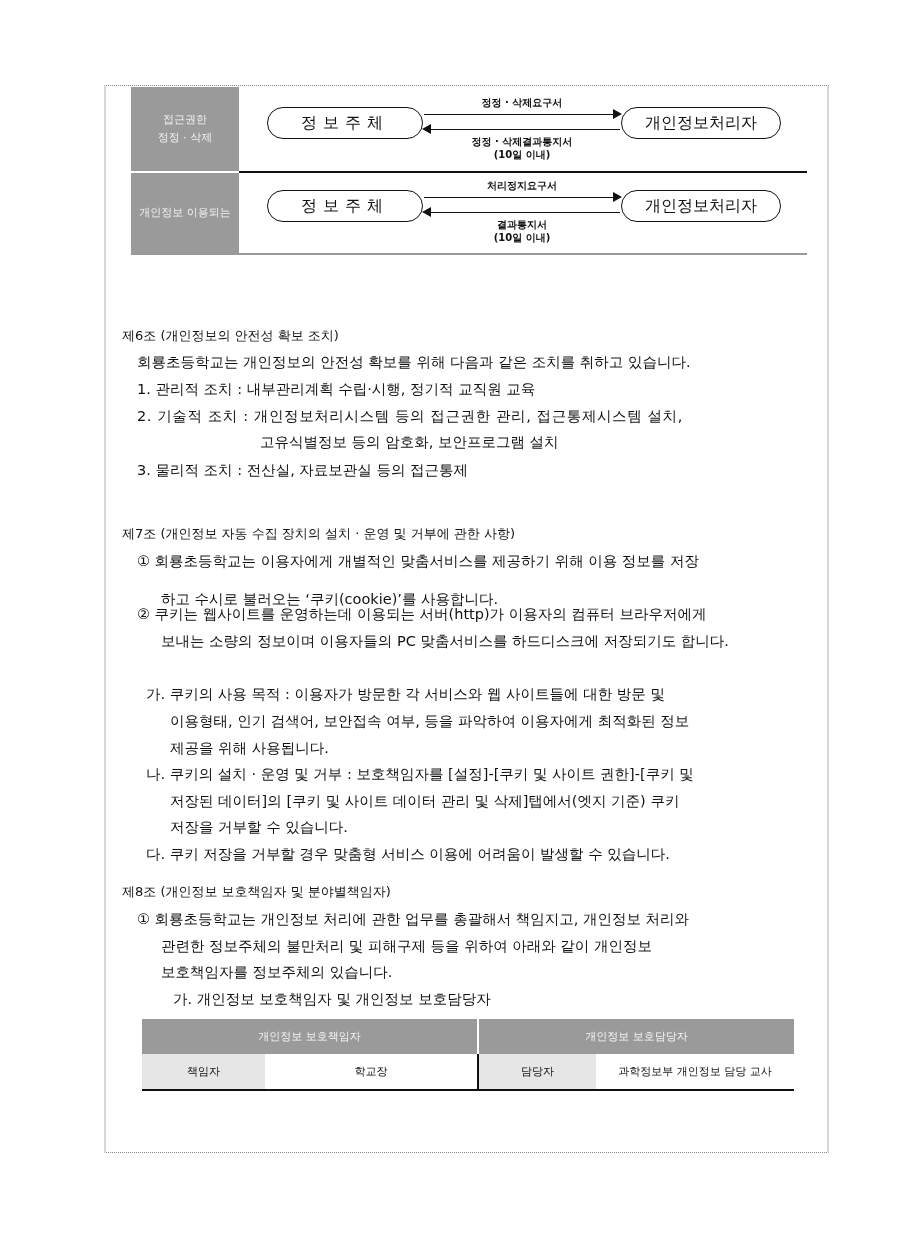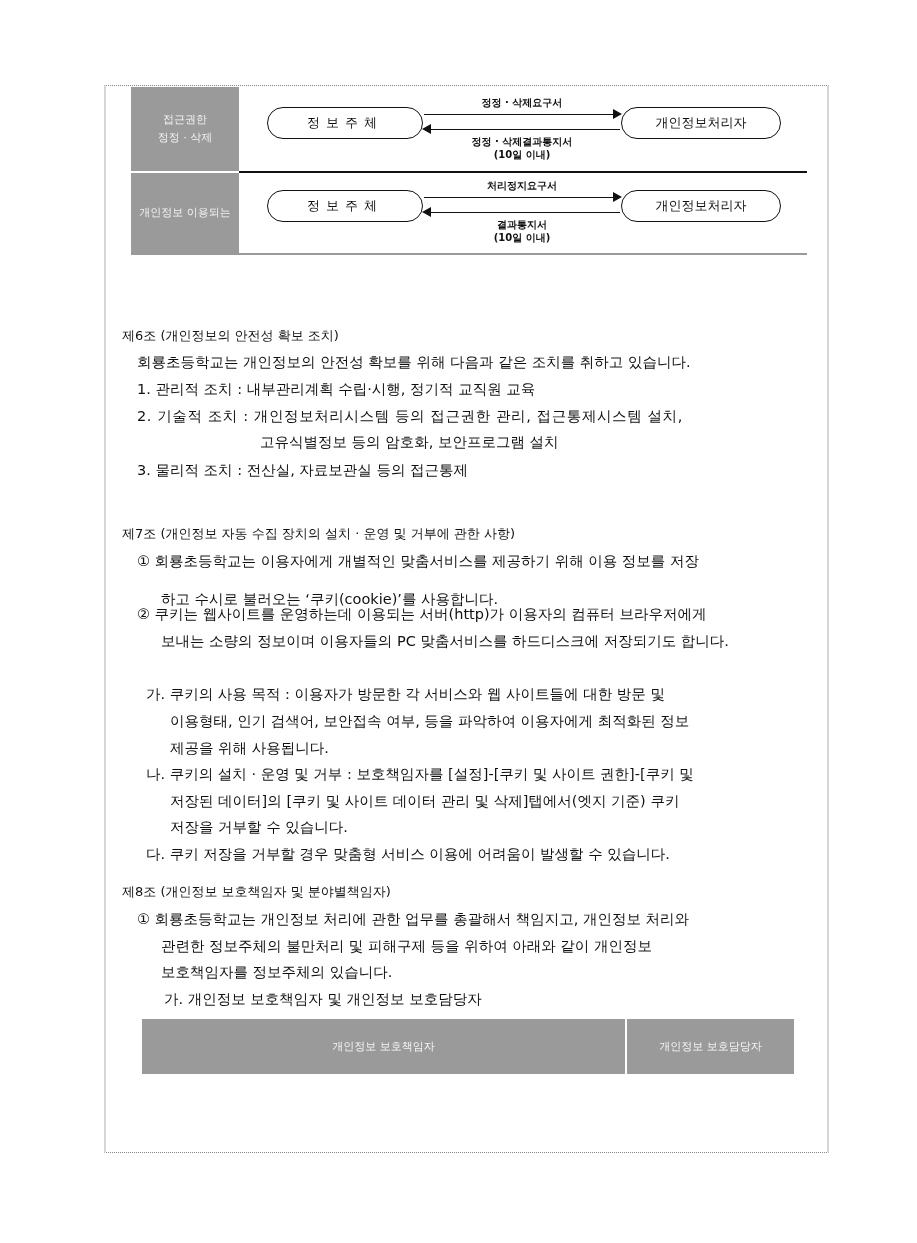--- a/index.html
+++ b/index.html
@@ -13,39 +13,39 @@
   
   .diagram { position: absolute; left: 131px; top: 87px; width: 676px; height: 166px; }
   .drow { position: absolute; left: 0; width: 676px; }
   .drow.r1 { top: 0; height: 84px; border-bottom: 2px solid #111; }
   .drow.r2 { top: 86px; height: 80px; border-bottom: 2px solid #999; }
   .dlabel { position: absolute; left: 0; top: 0; bottom: 0; width: 108px; background: #9a9a9a;
             color: #f2f2f2; font-size: 11px; line-height: 18px; display: flex; flex-direction: column;
             align-items: center; justify-content: center; text-align: center; }
   .drow.r1 .dlabel { border-bottom: 2px solid #fff; bottom: -2px; }
   .pill { position: absolute; height: 32px; border: 1.5px solid #111; border-radius: 16px; box-sizing: border-box;
-          display: flex; align-items: center; justify-content: center; font-size: 13px; background: #fff; }
+          display: flex; align-items: center; justify-content: center; font-size: 16px; background: #fff; }
   .pill.left { left: 136px; width: 156px; letter-spacing: 6px; }
   .pill.right { left: 490px; width: 160px; }
   .arrow { position: absolute; height: 0; border-top: 1.5px solid #111; }
   .arrow.fwd { left: 293px; width: 190px; }
   .arrow.back { left: 299px; width: 190px; }
   .arrow.fwd::after { content: ""; position: absolute; right: -8px; top: -6px;
        border-left: 9px solid #111; border-top: 5px solid transparent; border-bottom: 5px solid transparent; }
   .arrow.back::before { content: ""; position: absolute; left: -8px; top: -6px;
        border-right: 9px solid #111; border-top: 5px solid transparent; border-bottom: 5px solid transparent; }
   .alabel { position: absolute; left: 293px; width: 196px; text-align: center; font-size: 10px; line-height: 13px; font-weight: bold; }
 
   
   .t { position: absolute; font-size: 14.5px; white-space: nowrap; line-height: 18px; }
   .h { font-size: 13px; }
 
   
   .tbl { position: absolute; left: 142px; top: 1019px; width: 652px; border-collapse: collapse; font-size: 11px; }
-  .tbl td { height: 35px; text-align: center; padding: 10px; }
+  .tbl td { height: 35px; text-align: center; padding: 0; }
   .tbl .hd { background: #9a9a9a; color: #f5f5f5; }
   .tbl .lb { background: #e6e6e6; }
   .tbl .vl { background: #fff; }
   .tbl .sep { border-left: 2px solid #111; }
   .tbl tr.r1 td { border-bottom: 2px solid #111; }
   .tbl tr.r2 td { border-bottom: 2px solid #999; }
 </style>
 </head>
 <body>
 
@@ -96,22 +96,28 @@
 <div class="t" style="left:170px; top:739px">제공을 위해 사용됩니다.</div>
 <div class="t" style="left:146px; top:765px">나. 쿠키의 설치 · 운영 및 거부 : 보호책임자를 [설정]-[쿠키 및 사이트 권한]-[쿠키 및</div>
 <div class="t" style="left:170px; top:792px">저장된 데이터]의 [쿠키 및 사이트 데이터 관리 및 삭제]탭에서(엣지 기준) 쿠키</div>
 <div class="t" style="left:170px; top:818px">저장을 거부할 수 있습니다.</div>
 <div class="t" style="left:146px; top:845px">다. 쿠키 저장을 거부할 경우 맞춤형 서비스 이용에 어려움이 발생할 수 있습니다.</div>
 
 <div class="t h" style="left:122px; top:883px">제8조 (개인정보 보호책임자 및 분야별책임자)</div>
 <div class="t" style="left:137px; top:910px">① 회룡초등학교는 개인정보 처리에 관한 업무를 총괄해서 책임지고, 개인정보 처리와</div>
 <div class="t" style="left:161px; top:937px">관련한 정보주체의 불만처리 및 피해구제 등을 위하여 아래와 같이 개인정보</div>
 <div class="t" style="left:161px; top:963px">보호책임자를 정보주체의 있습니다.</div>
-<div class="t" style="left:164px; top:990px">가. 개인정보 보호책임자 및 개인정보 보호담당자</div>
+<div class="t" style="left:173px; top:990px">가. 개인정보 보호책임자 및 개인정보 보호담당자</div>
 
 <table class="tbl">
   <tbody>
       <tr class="hdr">
     <td class="hd" colspan="2" style="width:335px">개인정보 보호책임자</td>
     <td class="hd sep" colspan="2" style="border-left:2px solid #fff">개인정보 보호담당자</td>
   </tr>
+  <tr class="r1">
+    <td class="lb" style="width:123px">책임자</td>
+    <td class="vl" style="width:212px">학교장</td>
+    <td class="lb sep" style="width:117px">담당자</td>
+    <td class="vl">과학정보부 개인정보 담당 교사</td>
+  </tr>
 </tbody>
   </table>
 
 </body></html>

